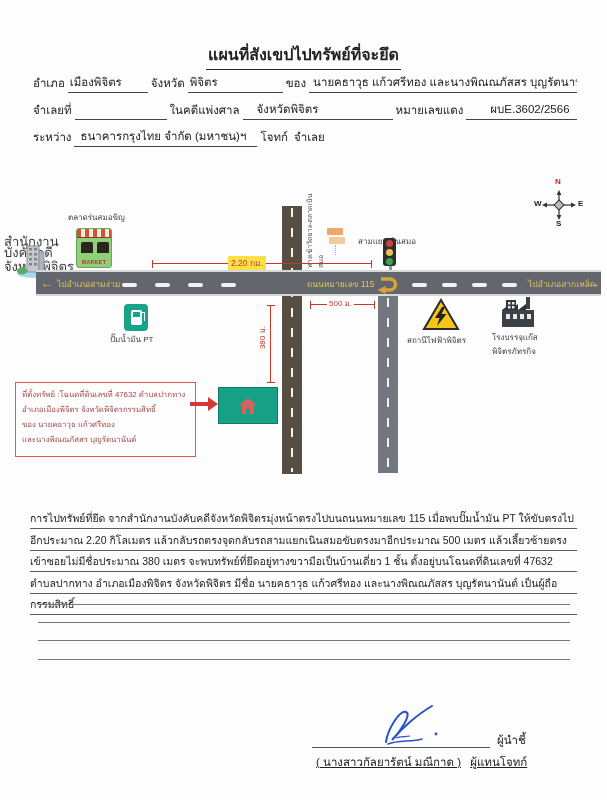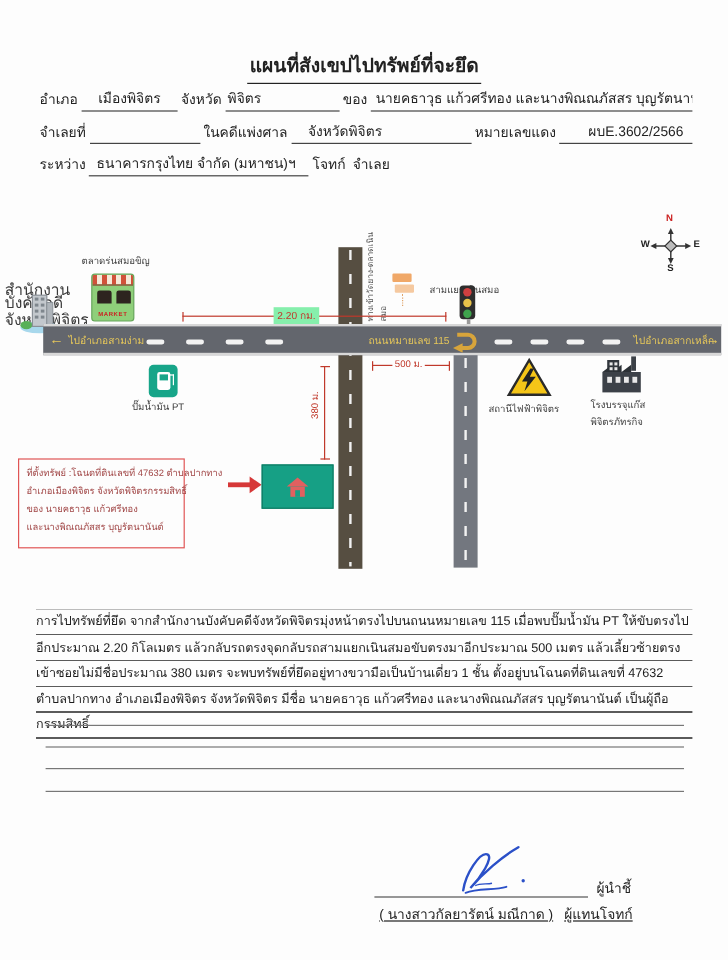--- a/index.html
+++ b/index.html
@@ -21,21 +21,21 @@
   .mline{border-top:1.2px solid #c0392b;}
   .tick-v{width:1.2px;height:8px;background:#c0392b;}
   .tick-h{width:8px;height:1.2px;background:#c0392b;}
   .roadtext{color:#e5c65a;font-size:8.5px;line-height:10px;white-space:nowrap;}
   .dash{position:absolute;top:11px;width:15px;height:3.5px;background:#f2f2f2;border-radius:2px;}
   .vdash{background-image:repeating-linear-gradient(to bottom,#f2f2f2 0 9px,transparent 9px 20px);}
   #hroad{left:36px;top:90px;width:565px;height:26px;background:#63666d;border-top:2px solid #d8d8d8;border-bottom:2px solid #d8d8d8;}
   #vroad-top{left:282px;top:26px;width:20px;height:268px;background:#564e41;}
   #vroad-top .cl, #vroad-right .cl{position:absolute;left:9px;top:2px;bottom:2px;width:2.4px;}
   #vroad-right{left:378px;top:116px;width:20px;height:177px;background:#73777f;}
-  #redbox{left:15px;top:202px;width:139px;height:75px;border:1.6px solid #e05555;padding:4px 6px;
+  #redbox{left:15px;top:202px;width:181px;height:75px;border:1.6px solid #e05555;padding:4px 6px;
           font-size:7.8px;line-height:15px;color:#a04545;white-space:nowrap;}
   #plot{left:218px;top:207px;width:60px;height:37px;background:#16a085;border:1px solid #0e7a63;
         display:flex;align-items:center;justify-content:center;}
   .rot{writing-mode:vertical-rl;transform:rotate(180deg);}
   
   #tl-body{left:383px;top:58px;width:13px;height:28px;background:#2e2e2e;border-radius:3px;
            display:flex;flex-direction:column;align-items:center;justify-content:center;gap:2px;}
   #tl-body i{width:7px;height:7px;border-radius:50%;display:block;}
   #tl-pole{left:389px;top:86px;width:2.5px;height:12px;background:#999;}
   
@@ -65,21 +65,21 @@
 
 <div id="page">
 
   <div id="title-wrap">
     <span id="title">แผนที่สังเขปไปทรัพย์ที่จะยึด</span>
   </div>
 
   <div id="form">
     <div class="frow">
       <span class="flabel">อำเภอ</span>
-      <span class="ffield" style="width:80px;text-align:center">เมืองพิจิตร</span>
+      <span class="ffield" style="width:80px;">เมืองพิจิตร</span>
       <span class="flabel">จังหวัด</span>
       <span class="ffield" style="width:95px;text-align:left">พิจิตร</span>
       <span class="flabel">ของ</span>
       <span class="ffield" style="flex:1;padding-left:4px">นายคธาวุธ แก้วศรีทอง และนางพิณณภัสสร บุญรัตนานันต์</span>
     </div>
     <div class="frow">
       <span class="flabel">จำเลยที่</span>
       <span class="ffield" style="width:92px"></span>
       <span class="flabel">ในคดีแพ่งศาล</span>
       <span class="ffield" style="width:150px;padding-left:14px">จังหวัดพิจิตร</span>
@@ -156,21 +156,21 @@
     <div class="abs" id="tl-body">
       <i style="background:#d04040"></i>
         <i style="background:#e8c24a"></i>
         <i style="background:#3fa34d"></i>
     </div>
     <div class="abs" id="tl-pole"></div>
 
     <div class="abs mline" style="left:152px;top:83px;width:220px"></div>
     <div class="abs tick-v" style="left:152px;top:79.5px"></div>
     <div class="abs tick-v" style="left:371px;top:79.5px"></div>
-    <div class="abs red" style="left:228px;top:76px;font-size:8.5px;background:#86efac;padding:0 3px">2.20 กม.</div>
+    <div class="abs red" style="left:228px;top:76px;font-size:8.5px;background:#fde047;padding:0 3px">2.20 กม.</div>
 
     <div class="abs" id="hroad">
       <span class="abs roadtext" style="left:5px;top:5px;font-size:12px;line-height:12px">←</span>
       <span class="abs roadtext" style="left:21px;top:7px">ไปอำเภอสามง่าม</span>
       <div class="dash" style="left:86px"></div>
       <div class="dash" style="left:119px"></div>
       <div class="dash" style="left:152px"></div>
       <div class="dash" style="left:185px"></div>
       <span class="abs roadtext" style="left:271px;top:7px">ถนนหมายเลข 115</span>
       <svg class="abs" style="left:339px;top:2px" width="26" height="20" viewBox="0 0 26 20">

